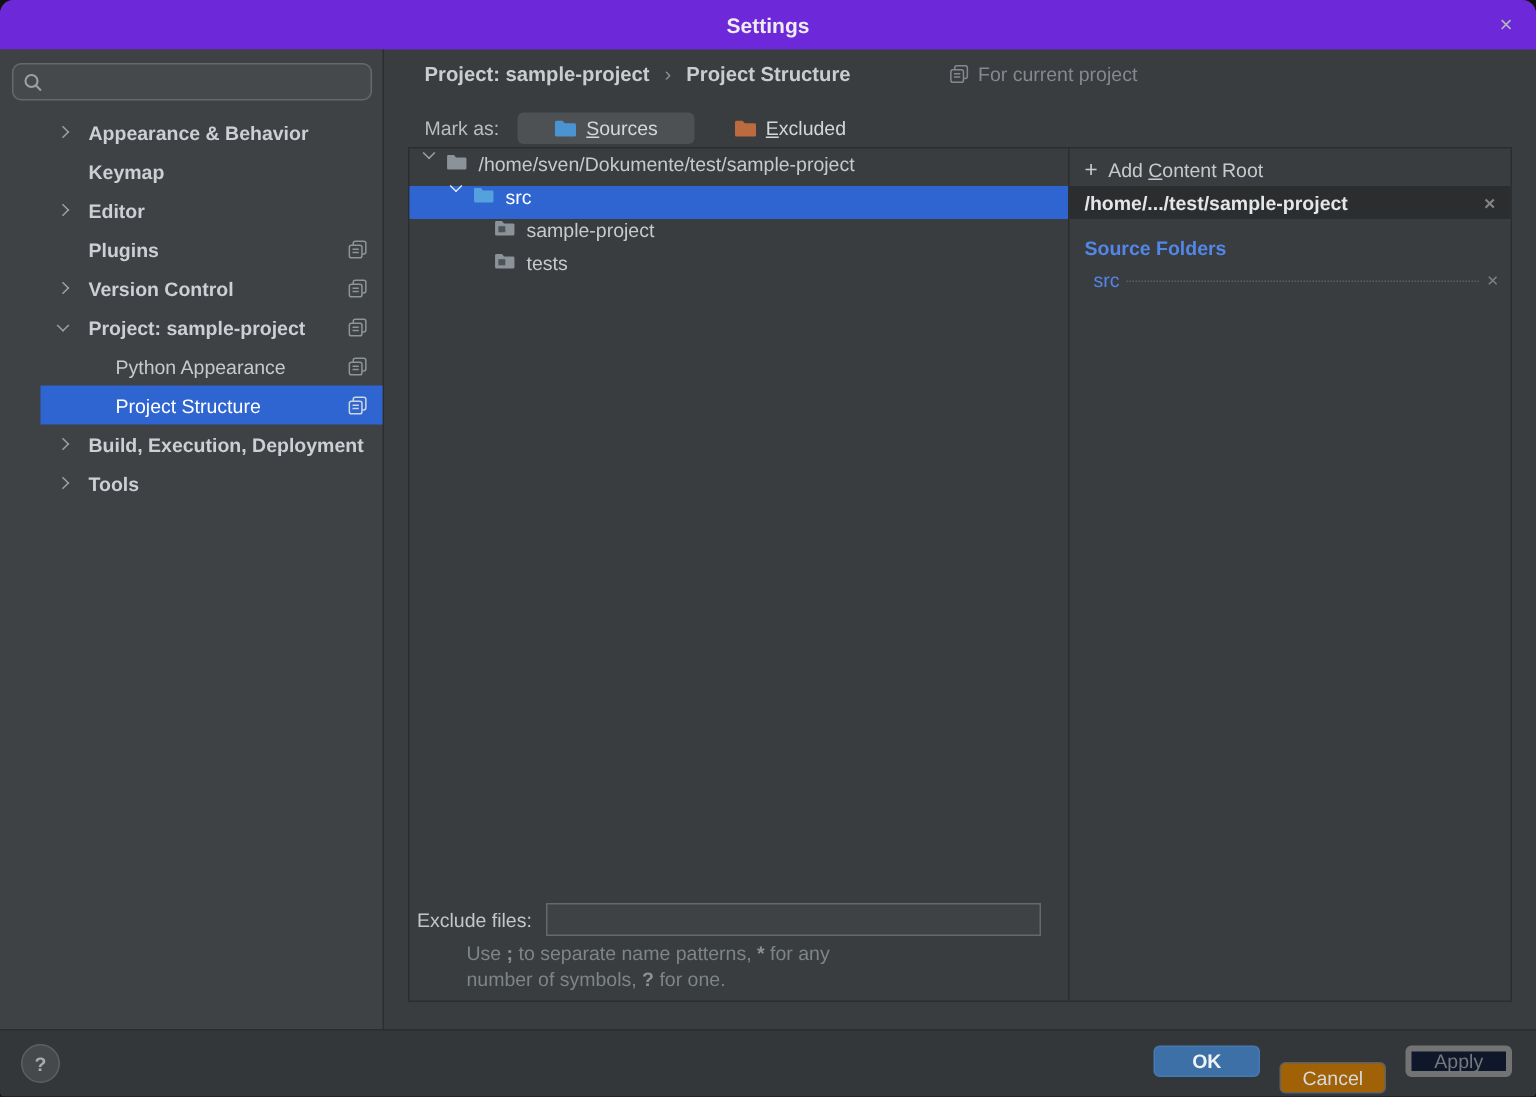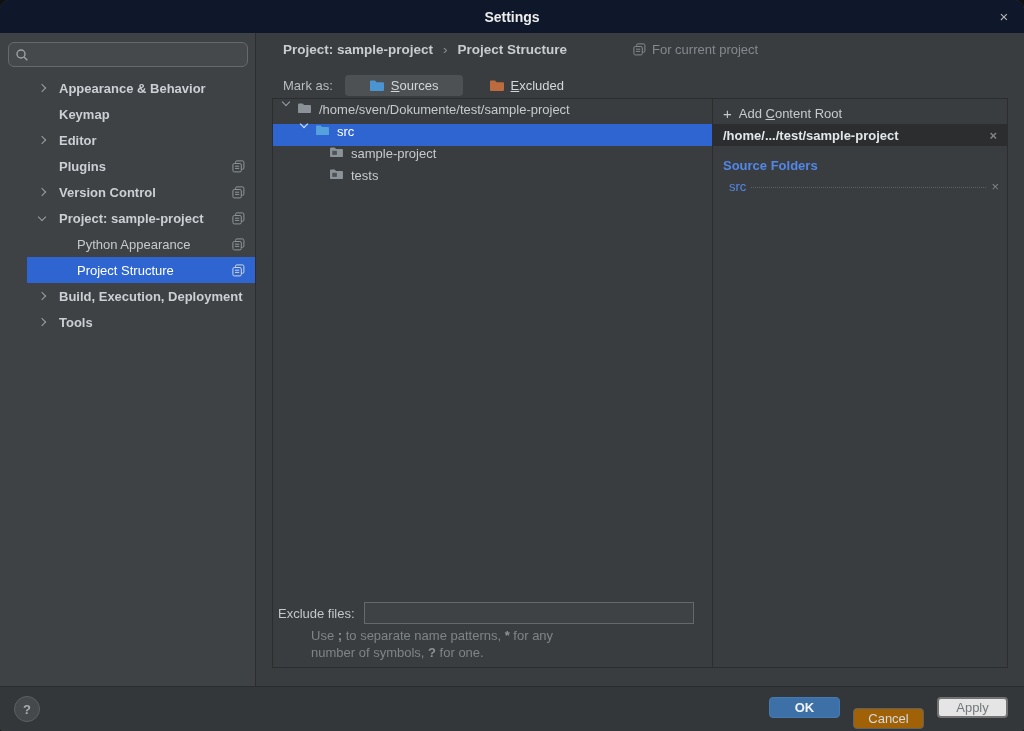--- a/index.html
+++ b/index.html
@@ -3,21 +3,21 @@
 <meta charset="utf-8">
 <style>
   * { box-sizing: border-box; margin: 0; padding: 0; }
   html,body { background:#111; }
   body { font-family:"Liberation Sans", sans-serif; font-size:13px; -webkit-font-smoothing:antialiased; }
 
   .dialog { position:relative; width:1024px; height:731px; background:#3a3d40;
             border-radius:9px 9px 3px 3px; overflow:hidden; color:#c3c7ca; }
 
   
-  .titlebar { position:absolute; left:0; top:0; right:0; height:33px; background:#0f172a;
+  .titlebar { position:absolute; left:0; top:0; right:0; height:33px; background:#6d28d9;
               display:flex; align-items:center; justify-content:center; }
   .title { color:#ededed; font-weight:bold; font-size:14px; }
   .close-btn { position:absolute; right:11px; top:8px; width:18px; height:18px; color:#b4b6b8;
                font-size:15px; line-height:18px; text-align:center; cursor:pointer; }
 
   
   .sidebar { position:absolute; left:0; top:33px; width:256px; height:653px; background:#3e4245;
              border-right:1px solid #2b2d2f; }
   .searchbox { position:absolute; left:8px; top:9px; width:240px; height:25px;
                border:1px solid #66696c; border-radius:6px; background:#45494c;
@@ -93,21 +93,21 @@
   .footer { position:absolute; left:0; bottom:0; right:0; height:45px; background:#34373a;
             border-top:1px solid #2a2c2e; }
   .help-btn { position:absolute; left:14px; top:9px; width:26px; height:26px; border-radius:50%;
               background:#45494c; border:1px solid #5c6063; color:#a9adb0; font-weight:bold;
               display:flex; align-items:center; justify-content:center; cursor:pointer; }
   .btns { position:absolute; right:16px; top:10px; display:flex; gap:13px; }
   .btn { min-width:71px; height:21px; border-radius:4px; display:flex; align-items:center;
          justify-content:center; cursor:pointer; padding:0 12px; }
   .btn-ok { background:#3d70a6; border:1px solid #447ab2; color:#f0f3f5; font-weight:bold; }
   .btn-cancel { background:#a16207; border:1px solid #5e6265; color:#d6dadd;margin-top:11px; }
-  .btn-apply { background:#e5e5e5; border:2px solid #737373; color:#74797c; }
+  .btn-apply { background:#0f172a; border:4px solid #737373; color:#74797c; }
 </style>
 </head>
 <body>
 
 <div class="dialog">
 
   <div class="titlebar">
     <span class="title">Settings</span>
     <span class="close-btn">×</span>
   </div>

